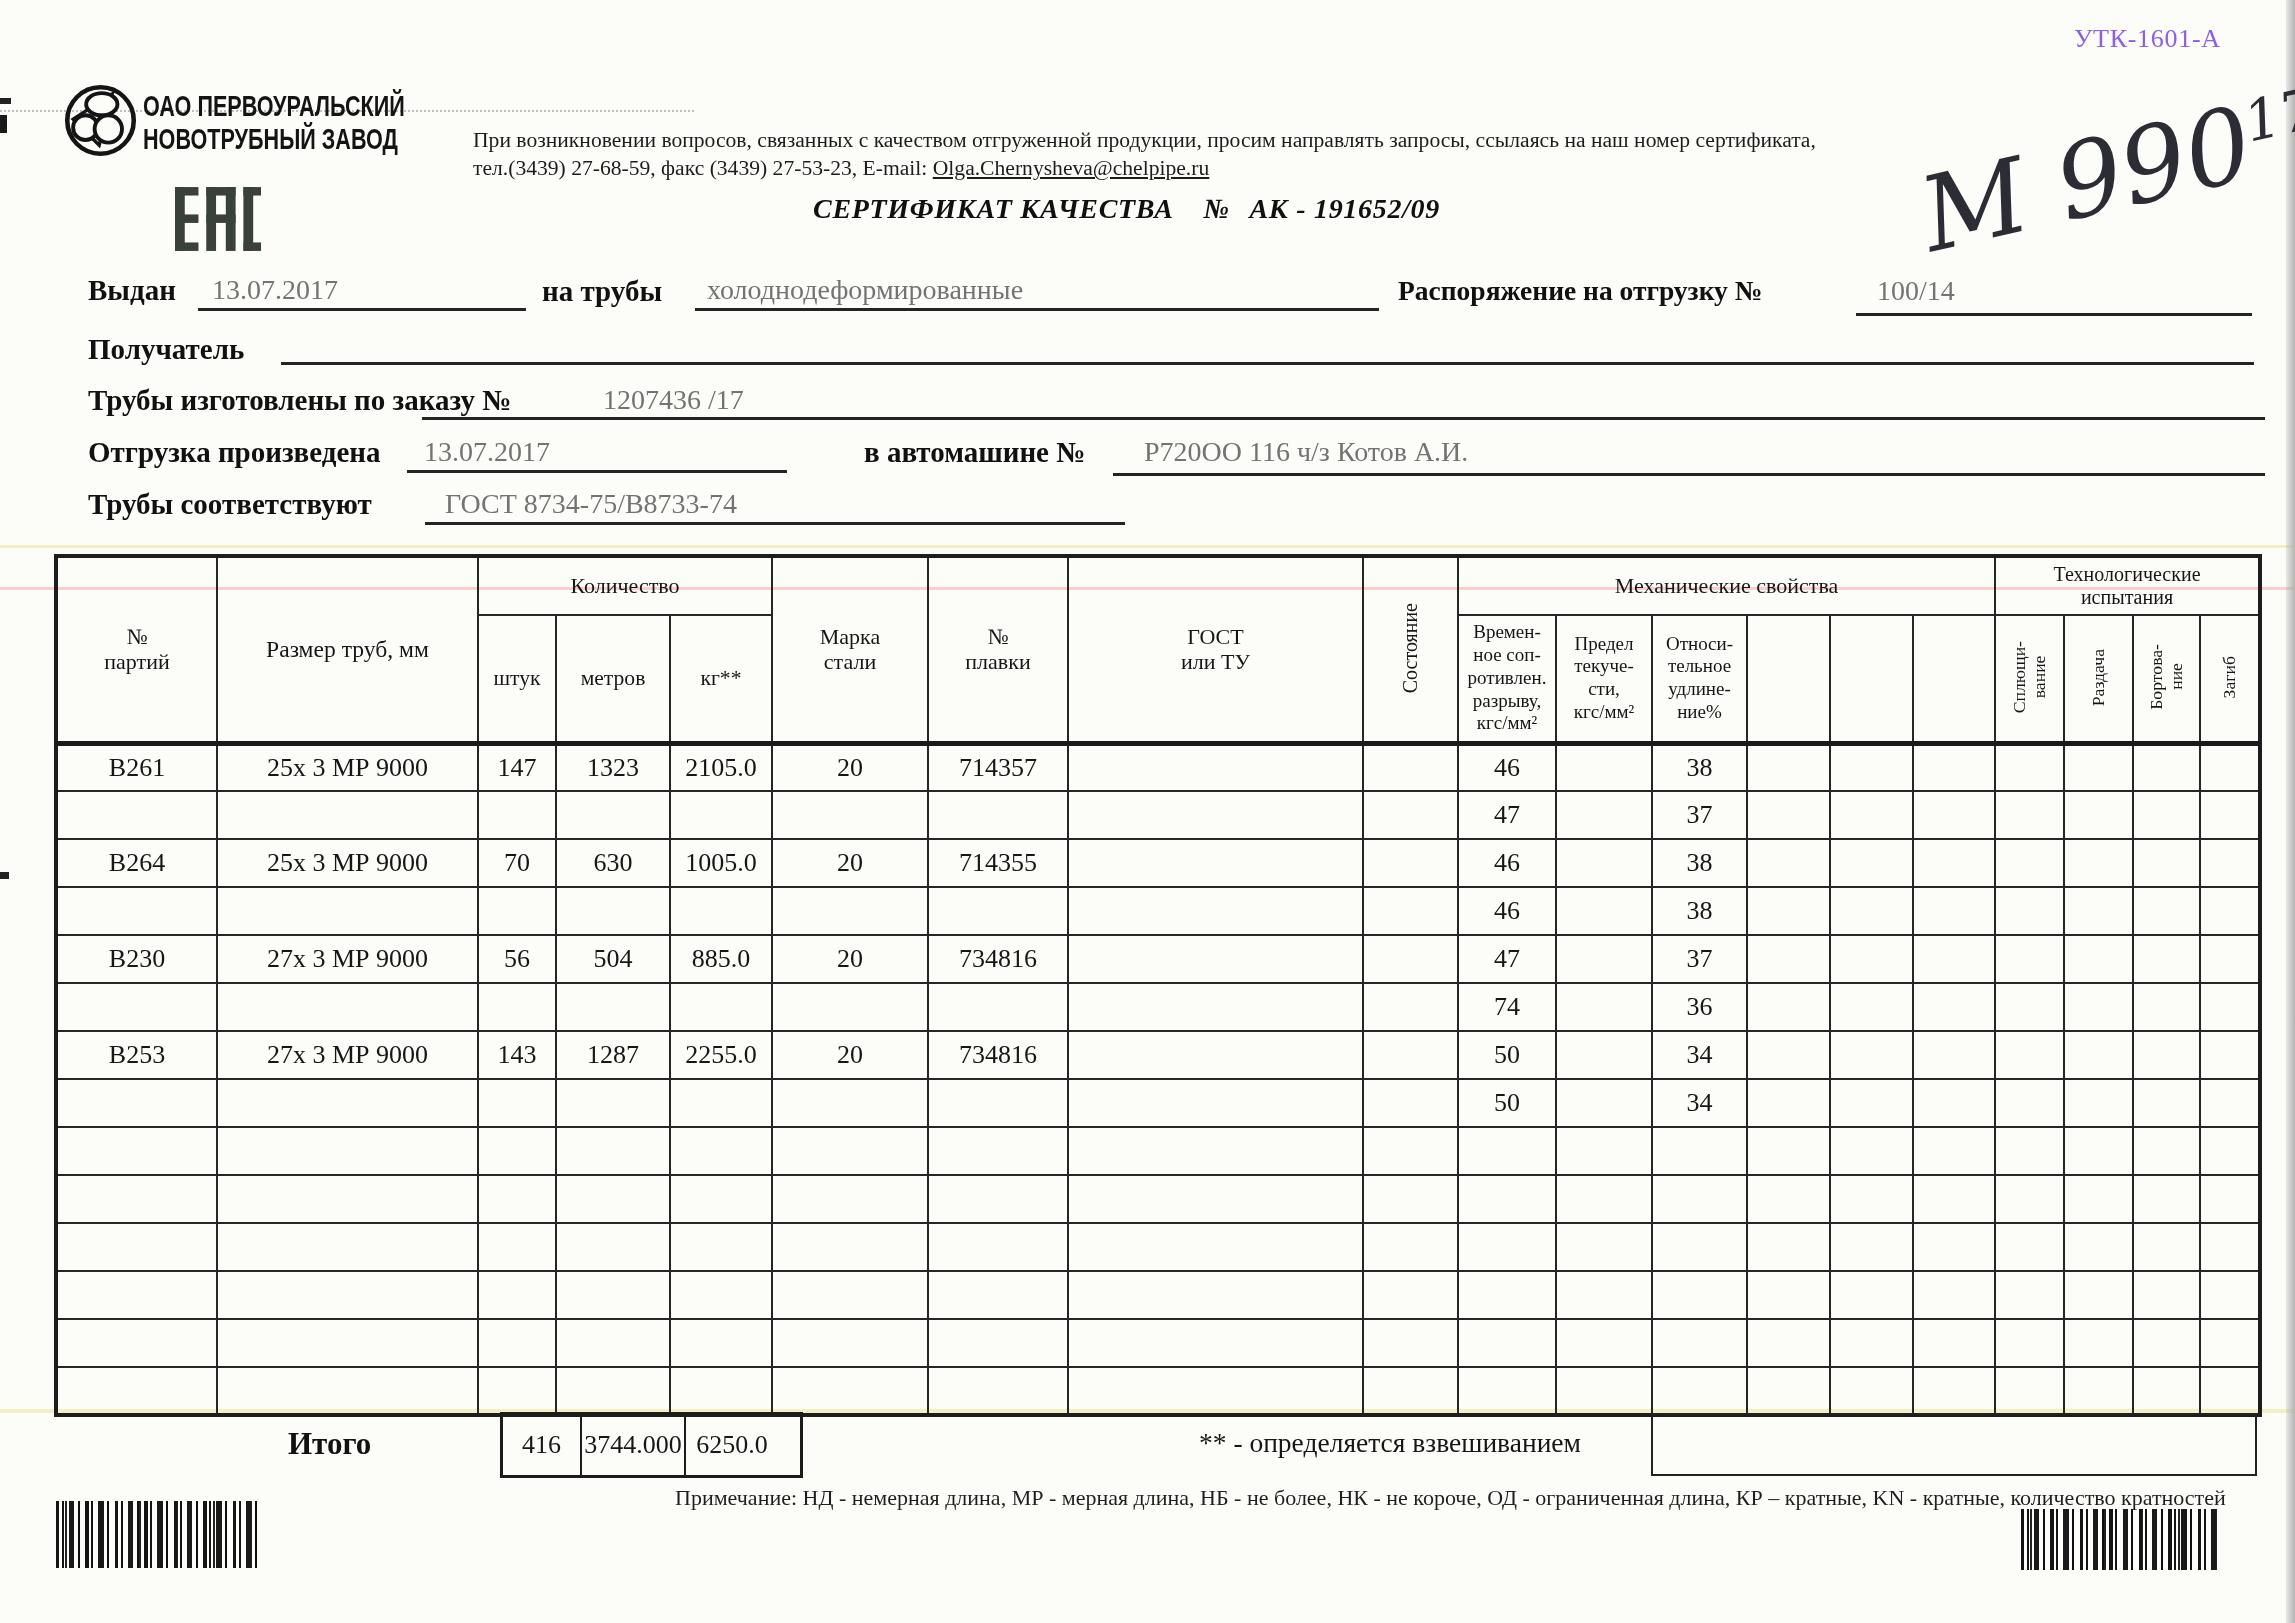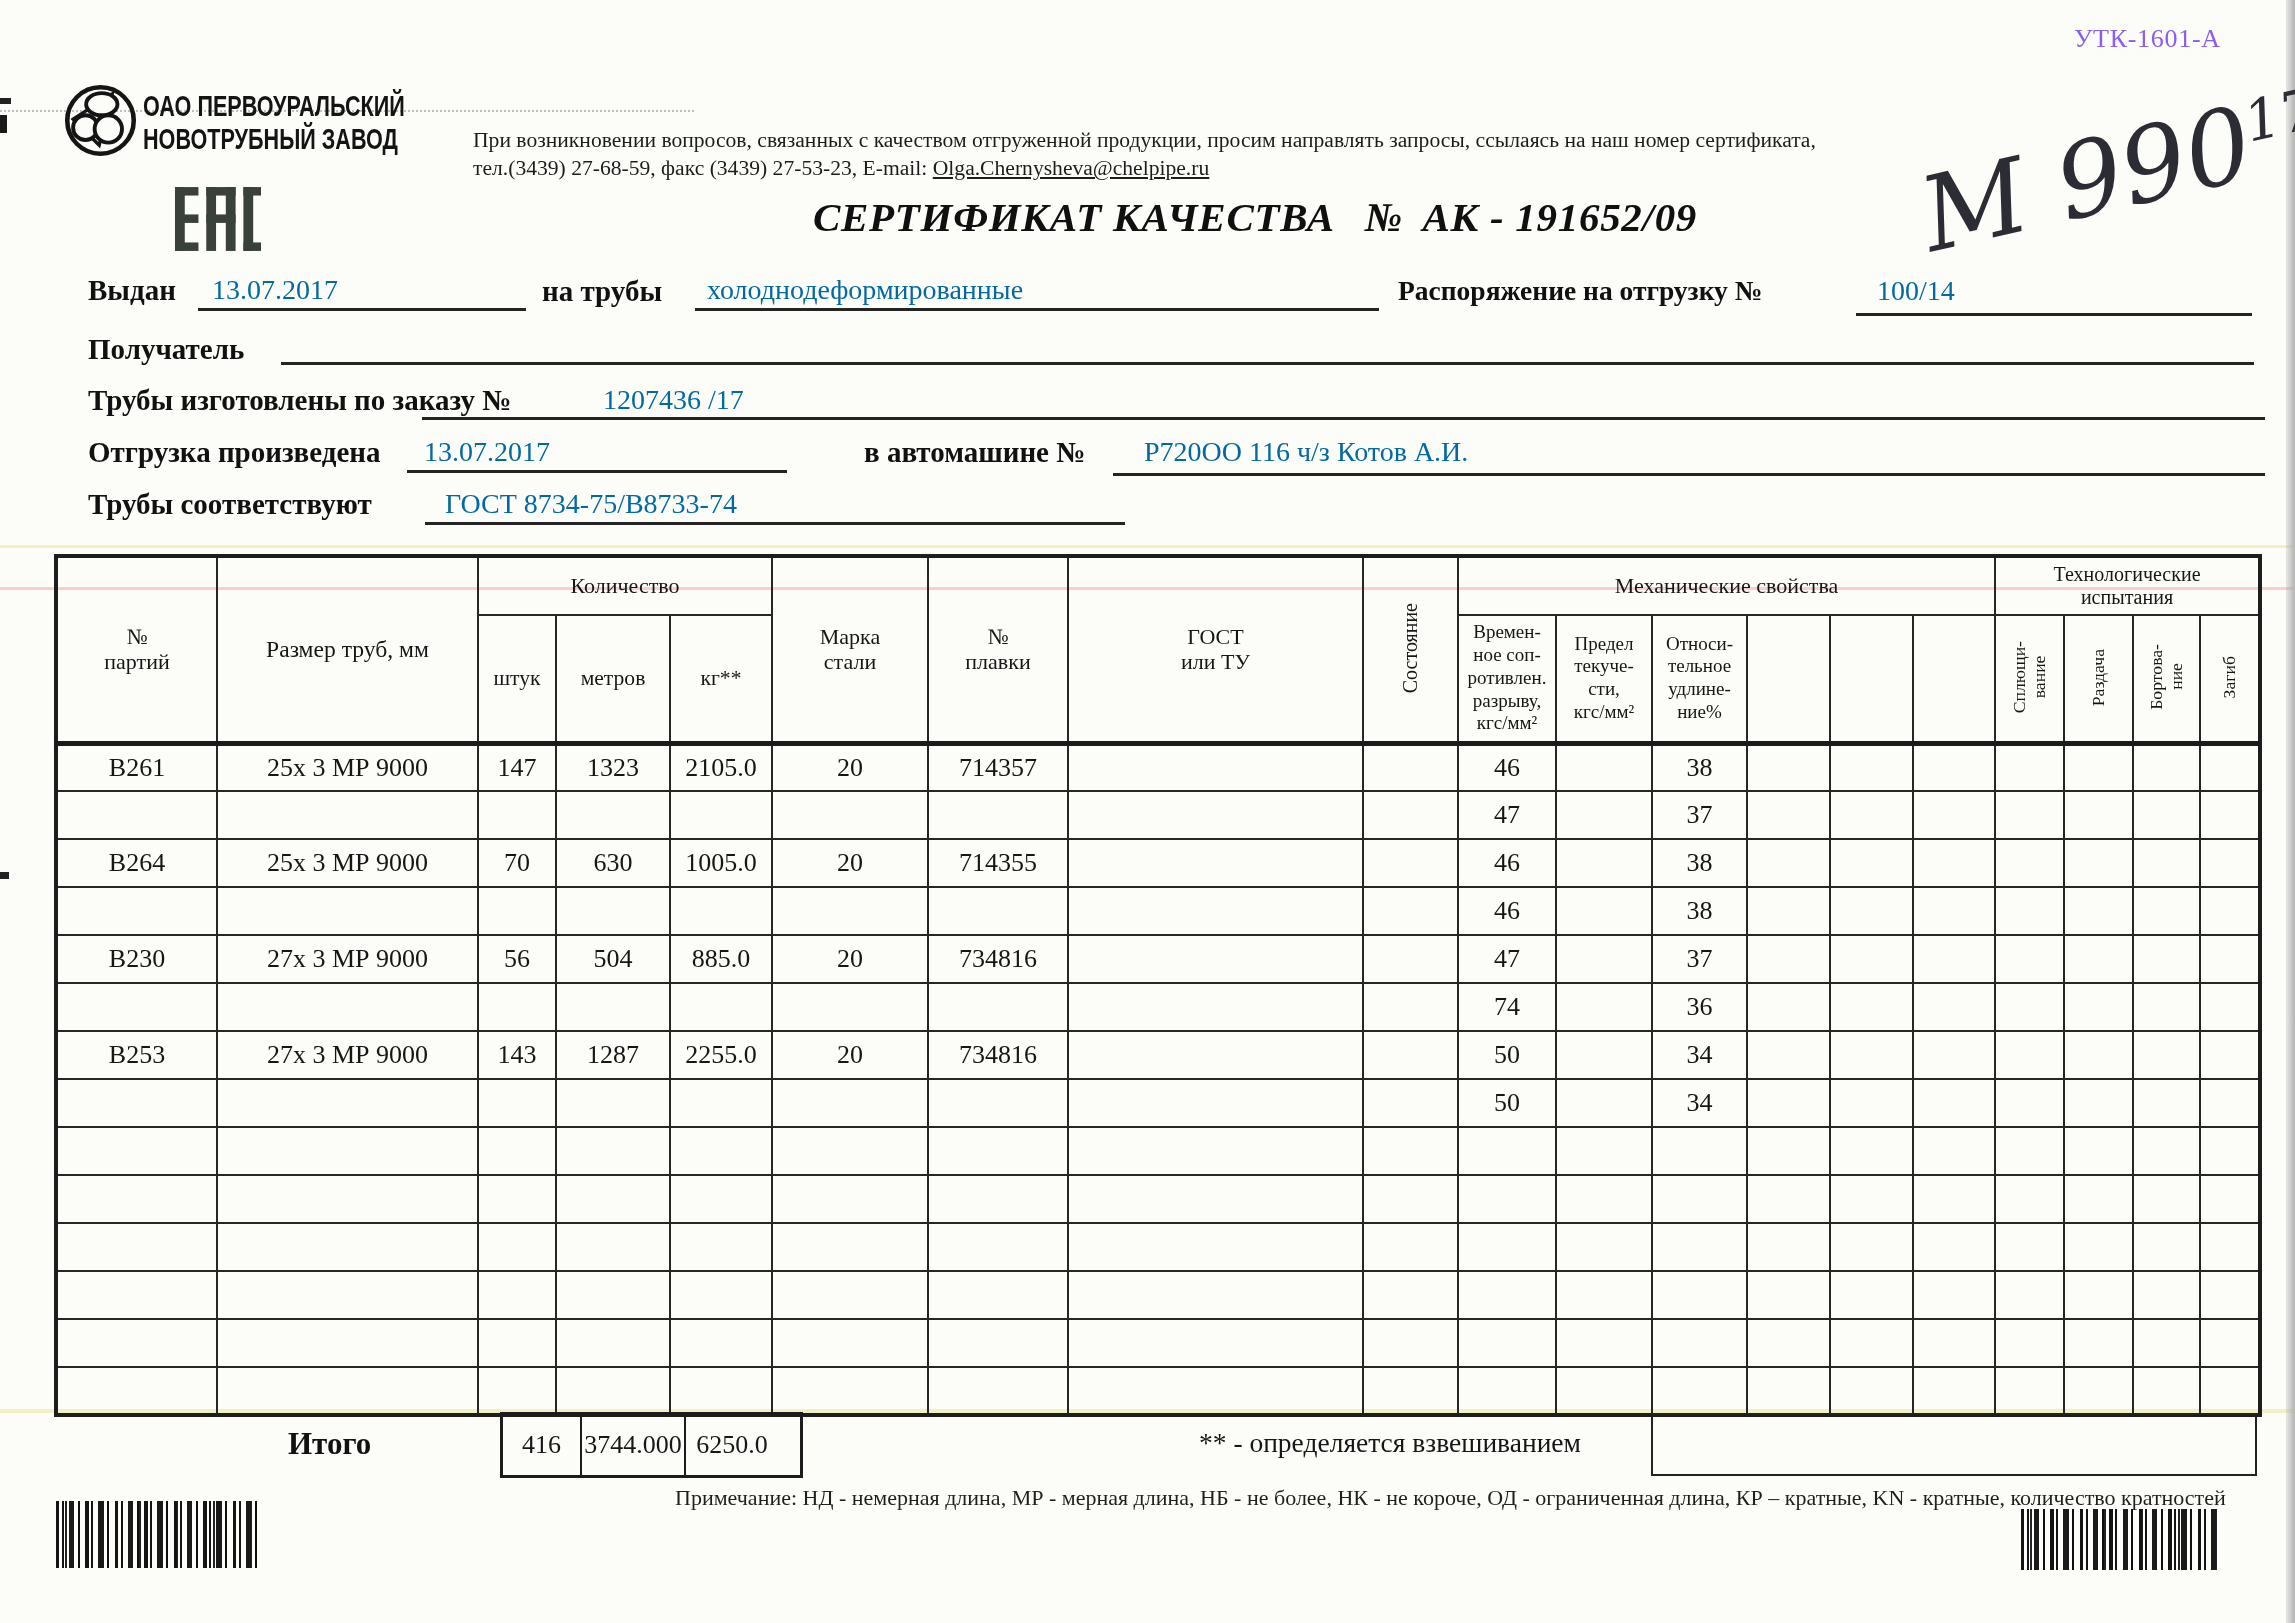--- a/index.html
+++ b/index.html
@@ -12,25 +12,25 @@
   
   .company-name{font-family:"Liberation Sans","DejaVu Sans",sans-serif; font-weight:bold;
     font-size:30px; line-height:33px; transform:scaleX(.72); transform-origin:left top; white-space:nowrap; color:#141414;}
   .addr-bold{font-weight:bold; font-size:27px; white-space:nowrap; color:#131313;}
   .addr-small{font-size:21.6px; white-space:nowrap; color:#1c1c1c;}
   .email{text-decoration:underline;}
   .form-code{font-size:26px; letter-spacing:0.7px; color:#8b5cf6;}
   .handwriting{font-family:"DejaVu Serif",serif; font-style:italic; font-size:103px; color:#2c2c34;
     transform:rotate(-13deg); white-space:nowrap;}
   .handwriting sup{font-size:56px; vertical-align:super;}
-  .doc-title{font-weight:bold; font-style:italic; font-size:41px; letter-spacing:0.7px; white-space:nowrap; color:#101010;}
+  .doc-title{font-weight:bold; font-style:italic; font-size:28px; letter-spacing:0.7px; white-space:nowrap; color:#101010;}
   .doc-title .gap{display:inline-block; width:30px;}
   
   .flabel{font-weight:bold; font-size:29px; white-space:nowrap; color:#111;}
-  .fvalue{font-size:28px; white-space:nowrap; color:#0369a1;}
+  .fvalue{font-size:28px; white-space:nowrap; color:#737373;}
   .rule{position:absolute; background:#242424; height:2.6px;}
   
   table.cert{border-collapse:collapse; table-layout:fixed; width:2205px; border:4.6px solid #1d1d1d;}
   table.cert th, table.cert td{border:2px solid #262626; padding:0; text-align:center; vertical-align:middle;
     font-weight:normal; color:#161616; overflow:hidden;}
   table.cert thead tr.grp{height:59px;}
   table.cert thead tr.sub{height:128px;}
   table.cert thead{border-bottom:5.2px solid #1b1b1b;}
   table.cert tbody tr{height:48px;}
   .h-lab{font-size:22px; line-height:1.15; white-space:pre-line;}

